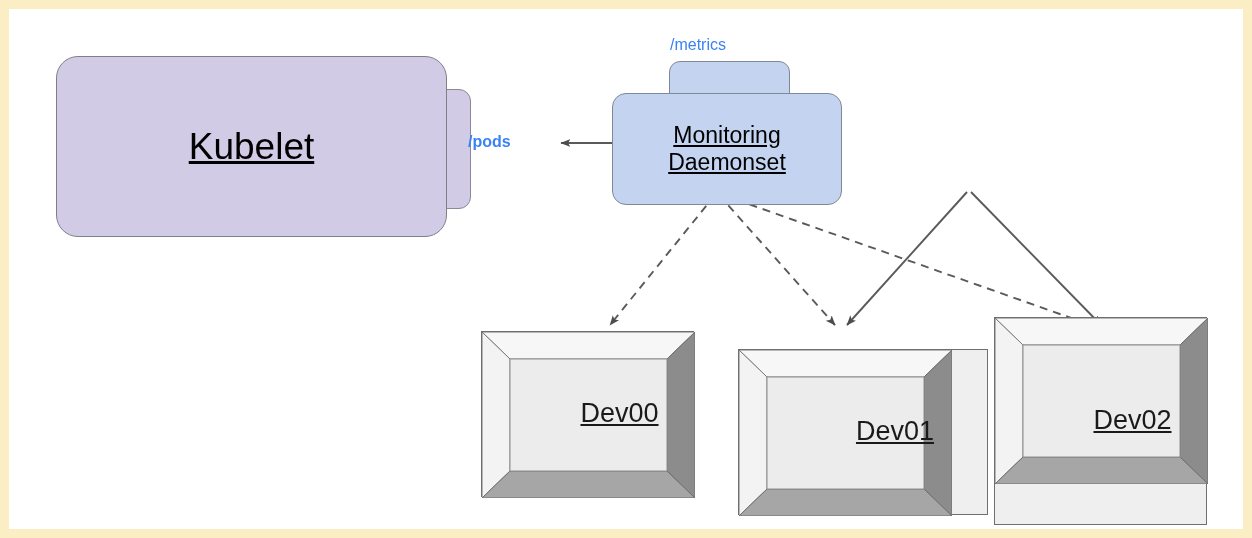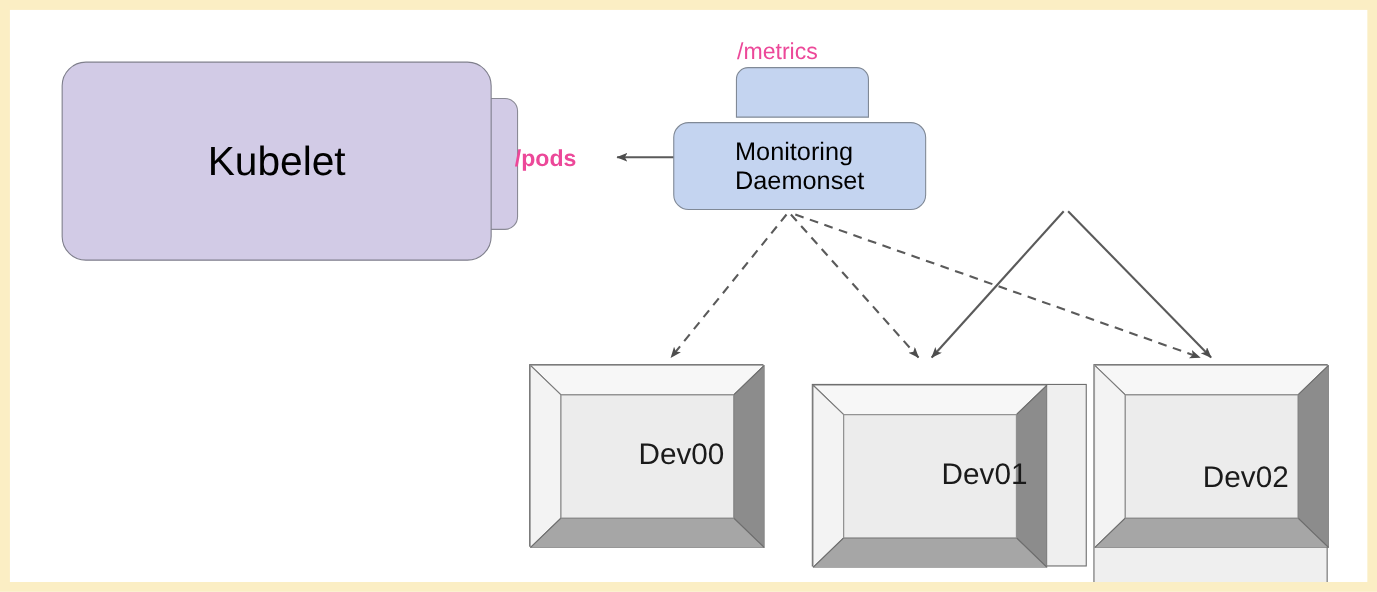--- a/index.html
+++ b/index.html
@@ -47,25 +47,26 @@
   
   .node-label {
     position: absolute;
     left: 0;
     top: 0;
     width: 100%;
     height: 100%;
     display: flex;
     align-items: center;
     justify-content: center;
-    text-align: left;
+    text-align: center;
     line-height: 1.18;
     color: #000000;
     white-space: pre-line;
     pointer-events: none;
+    text-decoration: underline;
   }
 
   
   .kubelet-group { position: absolute; }
 
   .kubelet-tab {
     position: absolute;
     background: #d2cbe6;
     border: 1.6px solid #8a8a95;
     border-radius: 12px;
@@ -97,22 +98,22 @@
     position: absolute;
     background: #c4d4f0;
     border: 1.6px solid #808996;
     border-radius: 11px 11px 0 0;
     box-sizing: border-box;
   }
 
   
   .edge-label {
     position: absolute;
-    font-size: 21px;
-    color: #ec4899;
+    font-size: 16px;
+    color: #3b82f6;
     white-space: nowrap;
   }
 
   
   .device {
     position: absolute;
     box-sizing: border-box;
     background: #efefef;
     border: 1.4px solid #6f6f6f;
   }
@@ -174,21 +175,21 @@
       </div>
     </div>
 
     <div class="edge-label" style="left:459px; top:124px;font-weight:bold;">/pods</div>
 
     <div class="edge-label" style="left:661px; top:27px;">/metrics</div>
 
     <div style="position:absolute; left:603px; top:52px; width:230px; height:140px;">
 
       <div class="pod-tab" style="left:57px; top:0px; width:121px; height:46px;"></div>
-      <div class="pod-card" style="left:0px; top:50px; width:230px; height:80px;">
+      <div class="pod-card" style="left:0px; top:32px; width:230px; height:112px;">
         <div class="node-label">Monitoring
 Daemonset</div>
       </div>
     </div>
 
 
     <div class="device" style="left:472px; top:322px; width:213px; height:166px;">
       <div class="bevel">
         <svg viewBox="0 0 213 166" width="213" height="166" preserveAspectRatio="none">
           <polygon points="0,0 213,0 185,27 28,27" fill="#f7f7f7" stroke="#7a7a7a" stroke-width="1"></polygon>
@@ -207,21 +208,21 @@
           <polygon points="0,0 213,0 185,27 28,27" fill="#f7f7f7" stroke="#7a7a7a" stroke-width="1"></polygon>
           <polygon points="0,0 28,27 28,139 0,166" fill="#f3f3f3" stroke="#7a7a7a" stroke-width="1"></polygon>
           <polygon points="213,0 213,166 185,139 185,27" fill="#8c8c8c" stroke="#6e6e6e" stroke-width="1"></polygon>
           <polygon points="0,166 28,139 185,139 213,166" fill="#a6a6a6" stroke="#6e6e6e" stroke-width="1"></polygon>
           <rect x="28" y="27" width="157" height="112" fill="#ececec" stroke="#8f8f8f" stroke-width="1"></rect>
         </svg>
       </div>
       <div class="node-label">Dev01</div>
     </div>
 
-    <div class="device" style="left:985px; top:322px; width:213px; height:208px;">
+    <div class="device" style="left:985px; top:308px; width:213px; height:208px;">
       <div class="bevel">
         <svg viewBox="0 0 213 166" width="213" height="166" preserveAspectRatio="none">
           <polygon points="0,0 213,0 185,27 28,27" fill="#f7f7f7" stroke="#7a7a7a" stroke-width="1"></polygon>
           <polygon points="0,0 28,27 28,139 0,166" fill="#f3f3f3" stroke="#7a7a7a" stroke-width="1"></polygon>
           <polygon points="213,0 213,166 185,139 185,27" fill="#8c8c8c" stroke="#6e6e6e" stroke-width="1"></polygon>
           <polygon points="0,166 28,139 185,139 213,166" fill="#a6a6a6" stroke="#6e6e6e" stroke-width="1"></polygon>
           <rect x="28" y="27" width="157" height="112" fill="#ececec" stroke="#8f8f8f" stroke-width="1"></rect>
         </svg>
       </div>
       <div class="node-label">Dev02</div>

